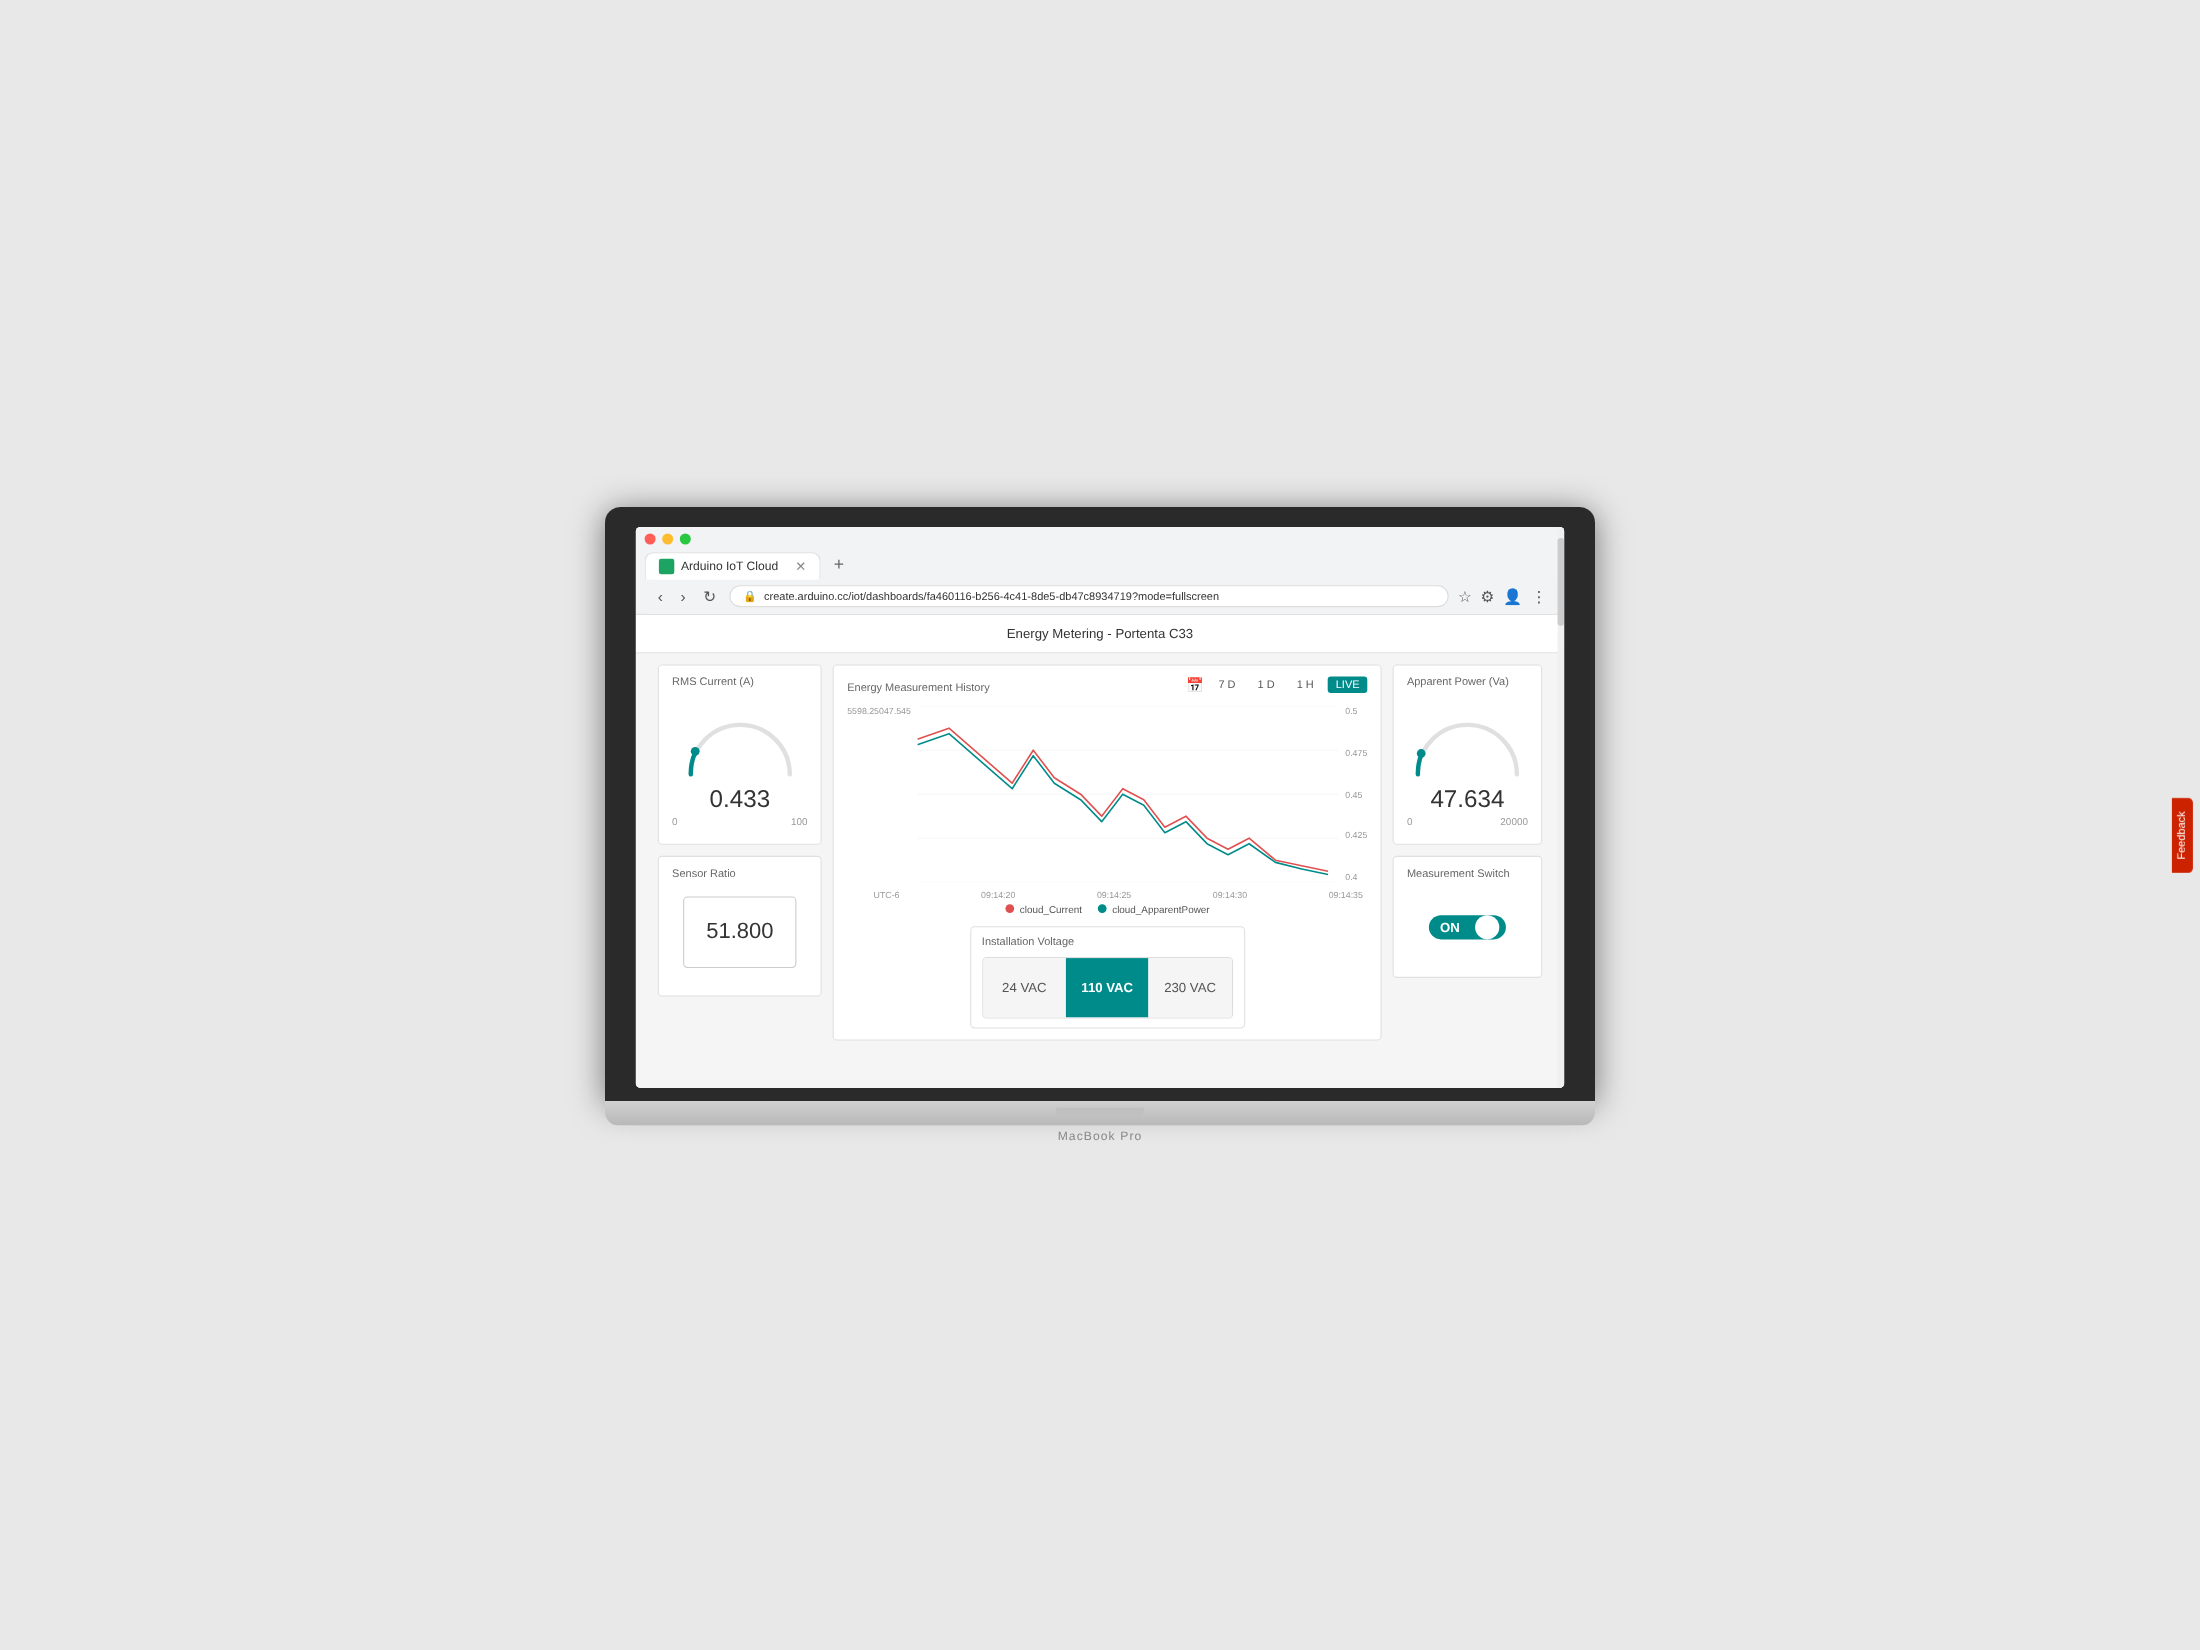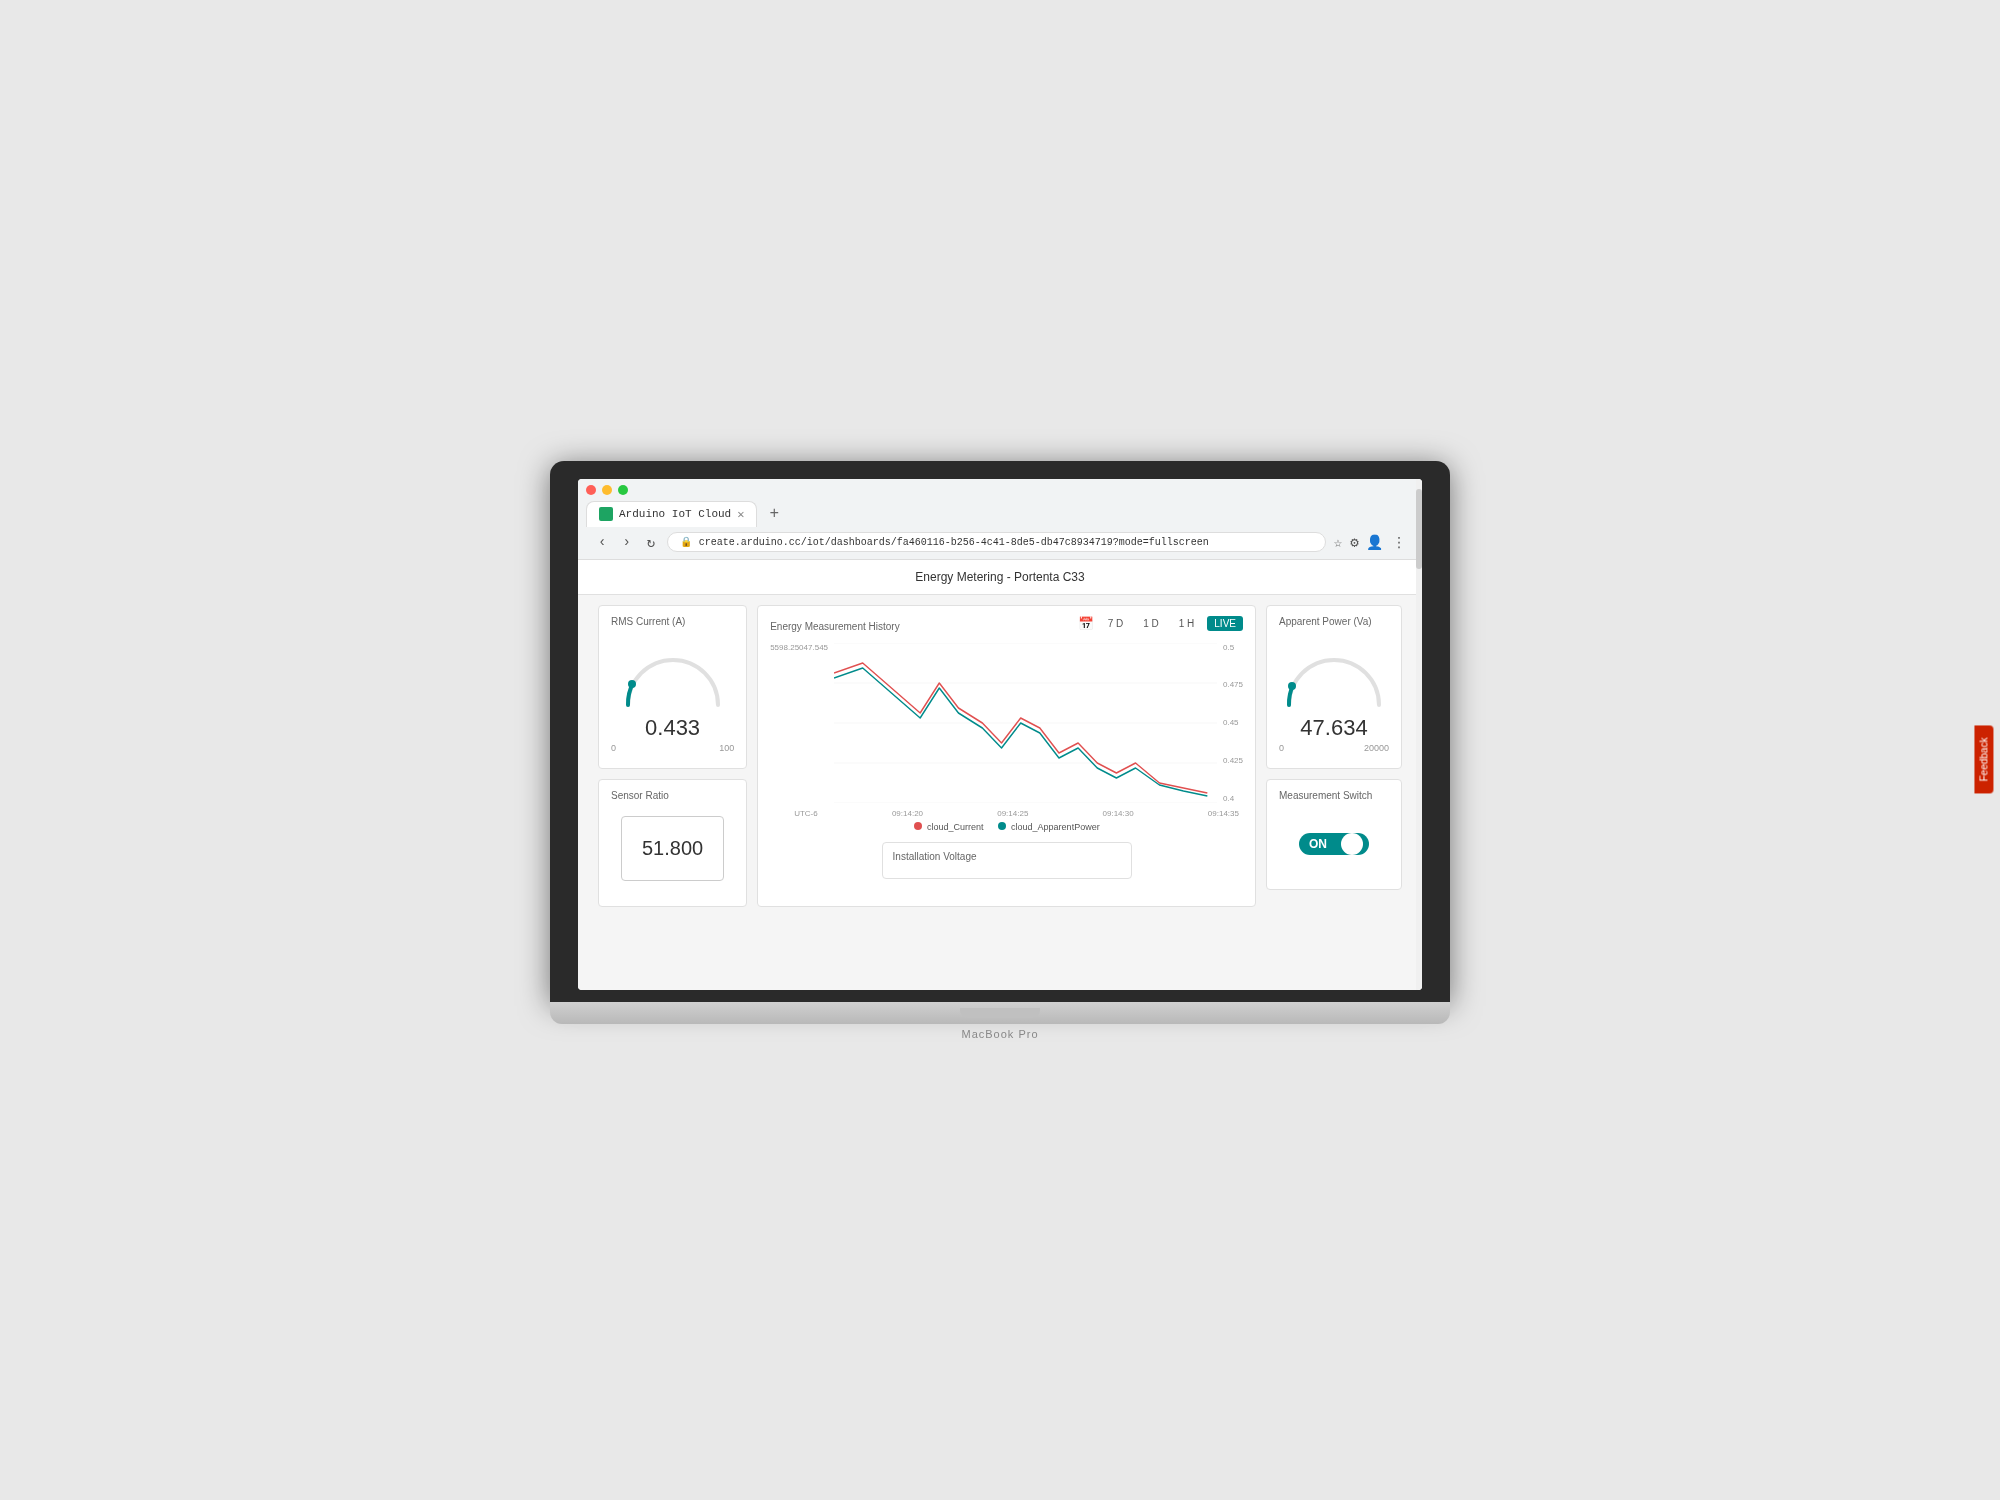--- a/index.html
+++ b/index.html
@@ -50,21 +50,20 @@
       color: #888;
       margin-top: 4px;
       letter-spacing: 1px;
     }
 
     
     .chrome-bar {
       background: #f1f3f4;
       padding: 6px 8px 0 8px;
       border-bottom: 1px solid #ddd;
-      font-family: Liberation Mono, monospace;
     }
     .chrome-window-controls {
       display: flex;
       gap: 6px;
       margin-bottom: 6px;
       align-items: center;
     }
     .chrome-btn {
       width: 10px; height: 10px;
       border-radius: 50%;
@@ -496,20 +495,25 @@
                 </span>
                 <span>
                   <span class="legend-dot" style="background:#008b8b;"></span>
                   <span>cloud_ApparentPower</span>
                 </span>
               </div>
 
               <div class="bottom-center">
                 <div class="voltage-widget widget-card" style="margin-top:0; padding:8px 10px;">
                   <div class="widget-title">Installation Voltage</div>
+                  <div class="voltage-options">
+                    <div class="voltage-option">24 VAC</div>
+                    <div class="voltage-option active">110 VAC</div>
+                    <div class="voltage-option">230 VAC</div>
+                  </div>
                 </div>
               </div>
             </div>
           </div>
 
           <div class="right-panel">
 
             <div class="widget-card">
               <div class="widget-title">Apparent Power (Va)</div>
               <div class="gauge-container">

